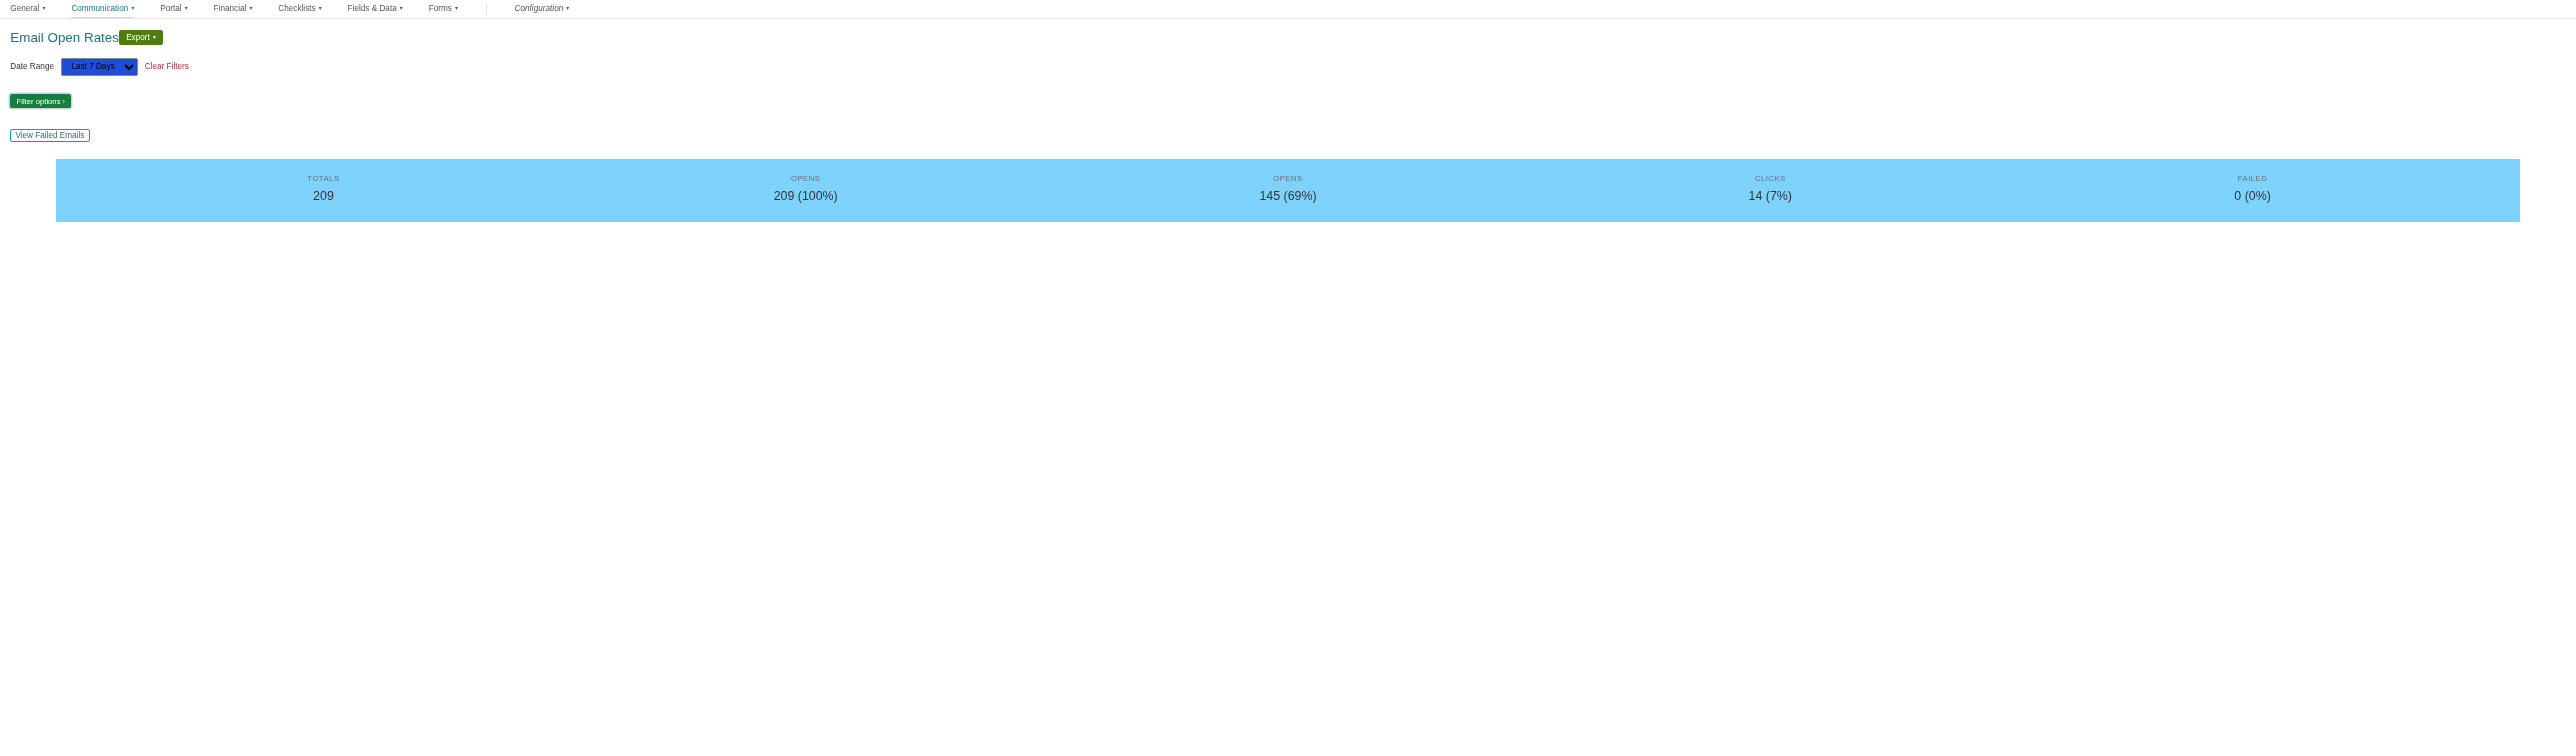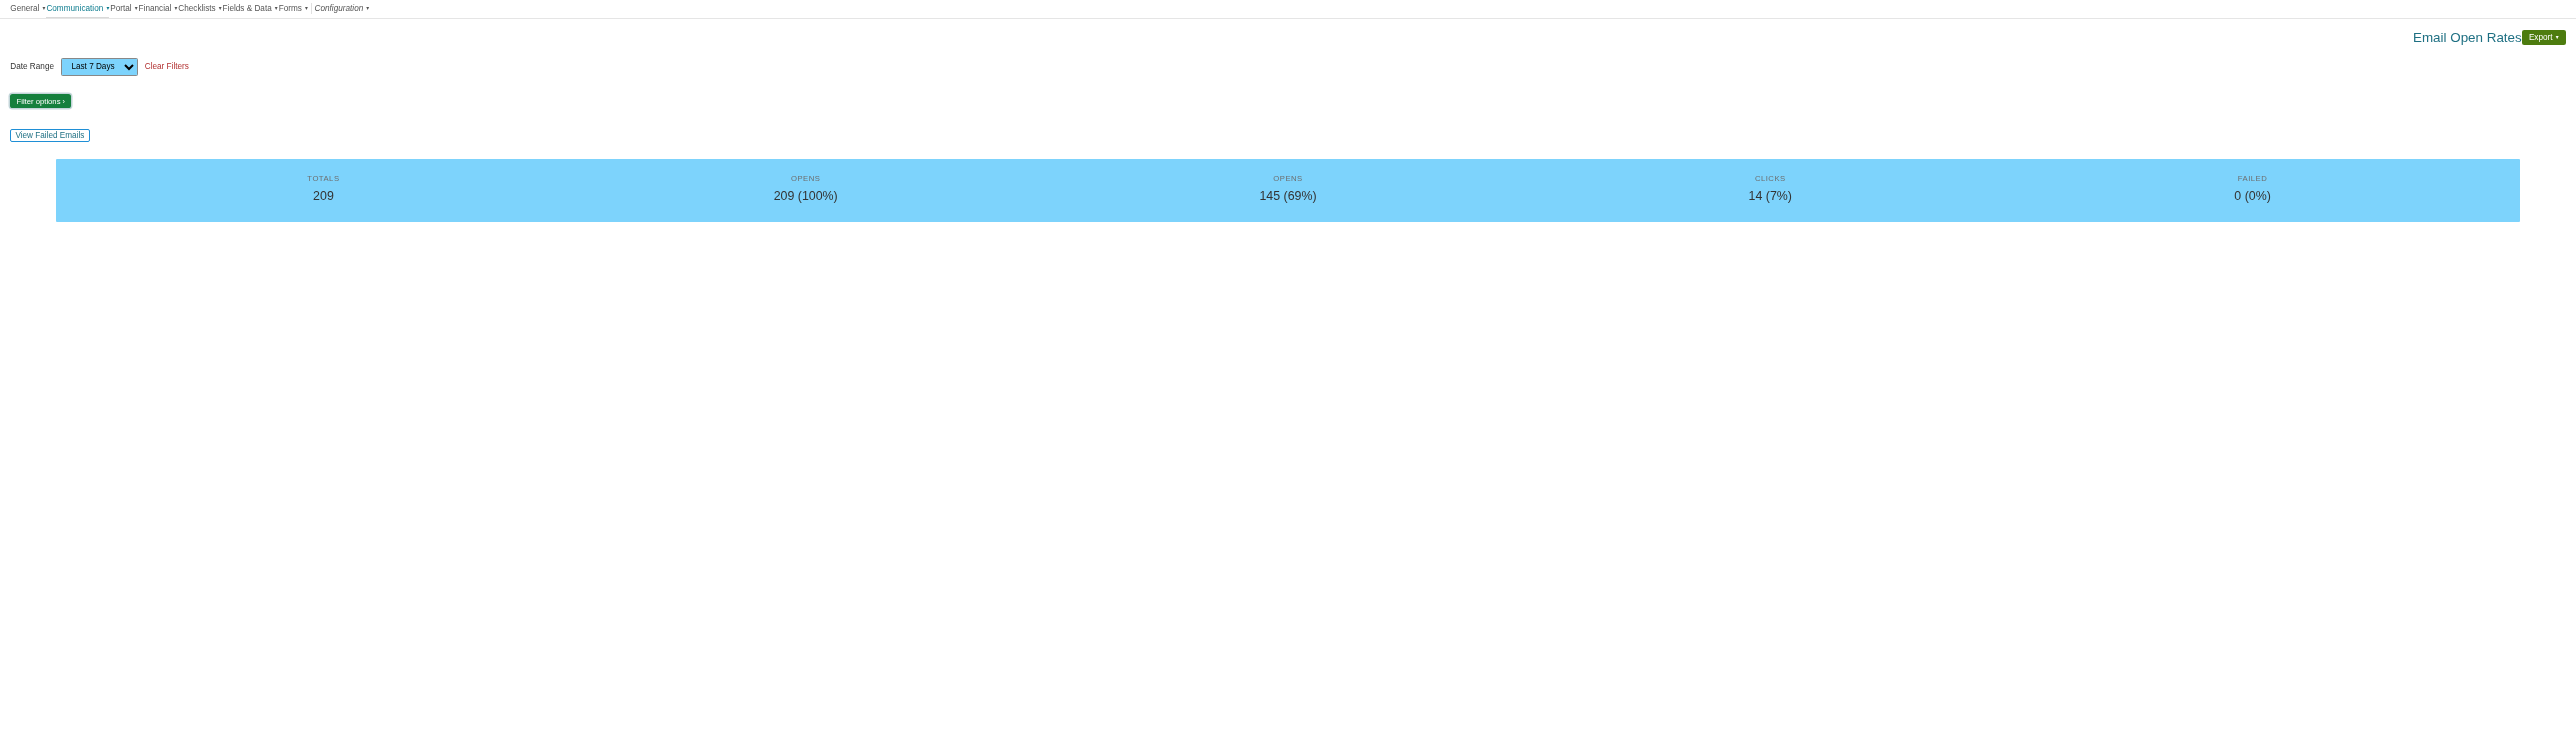--- a/index.html
+++ b/index.html
@@ -7,21 +7,21 @@
       font-family: -apple-system, "Segoe UI", "Helvetica Neue", Arial, sans-serif;
       background: #fff;
       color: #333;
       font-size: 7.7px;
     }
     .tabbar {
       display: flex;
       align-items: center;
       padding: 0 10.3px;
       border-bottom: 0.5px solid #e5e5e5;
-      gap: 1px;
+      gap: 26px;
       height: 18.5px;
     }
     .tabbar .tab {
       display: flex;
       align-items: center;
       gap: 3.1px;
       color: #555;
       font-size: 8.2px;
       cursor: pointer;
       height: 100%;
@@ -51,21 +51,21 @@
     }
     .tabbar .tab.configuration span.label {
       font-style: italic;
     }
 
     .page {
       padding: 11.3px 10.3px 0 10.3px;
     }
     .page-header {
       display: flex;
-      justify-content: flex-end;
+      justify-content: flex-start;
       align-items: flex-start;
     }
     .page-title {
       font-size: 13.4px;
       font-weight: 400;
       color: #1f7083;
     }
     .export-btn {
       background: #4d7c0f;
       color: #fff;
@@ -85,21 +85,21 @@
       align-items: center;
       gap: 7.2px;
       margin-top: 13.4px;
     }
     .filter-label { color: #333; font-size: 8.2px; }
     .date-select {
       border: 0.5px solid #888;
       border-radius: 1.5px;
       padding: 2.1px 5.2px;
       font-size: 8.2px;
-      background: #7dd3fc;
+      background: #1d4ed8;
       appearance: auto;
     }
     .clear-filters {
       color: #b23030;
       font-size: 8.2px;
       cursor: pointer;
     }
 
     .below-filters { margin-top: 18.5px; }
     .filter-options-btn {

